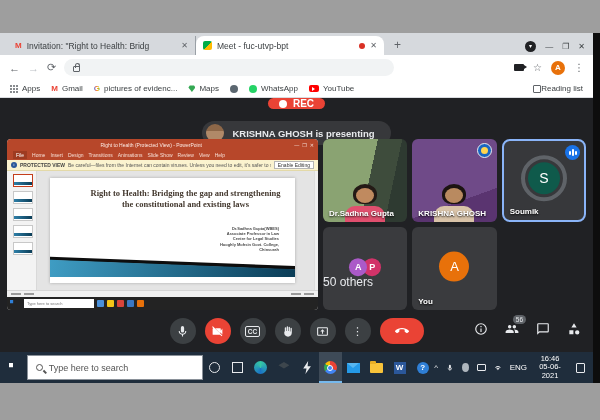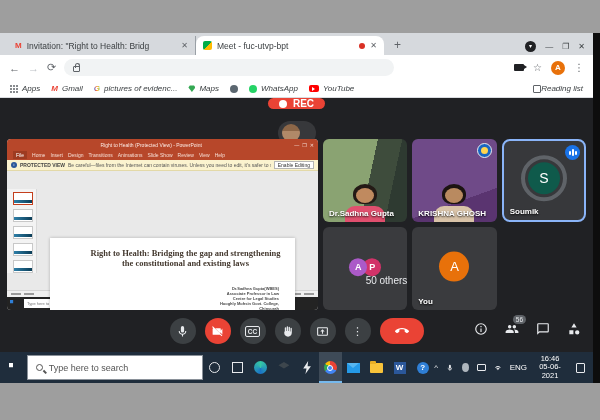--- a/index.html
+++ b/index.html
@@ -33,21 +33,21 @@
   .lock:before { content:""; position:absolute; top:-4px; left:1px; width:3px; height:4px; border:1px solid #5f6368; border-bottom:none; border-radius:3px 3px 0 0; }
   .url { font-size:8.5px; color:#202124; }
   .toolbar-right { margin-left:auto; display:flex; align-items:center; gap:9px; }
   .camind { width:10px; height:7px; background:#202124; border-radius:1px; position:relative; }
   .camind:after { content:""; position:absolute; right:-3px; top:1px; border-left:3px solid #202124; border-top:2.5px solid transparent; border-bottom:2.5px solid transparent; }
   .star { color:#5f6368; font-size:10px; }
   .avatarA { width:14px; height:14px; border-radius:50%; background:#e8710a; color:#fff; font-size:8px; font-weight:bold; text-align:center; line-height:14px; }
   .moredots { color:#5f6368; font-size:10px; }
 
   
-  .bookmarks { height:18px; background:#fff; border-bottom:1px solid #dadce0; display:flex; align-items:center; gap:11px; padding:0 10px; font-size:8px; color:#3c4043;font-style:italic; }
+  .bookmarks { height:18px; background:#fff; border-bottom:1px solid #dadce0; display:flex; align-items:center; gap:11px; padding:0 10px; font-size:8px; color:#3c4043; }
   .bm { display:flex; align-items:center; gap:4px; }
   .appsgrid { display:grid; grid-template-columns:repeat(3,2px); grid-gap:1px; }
   .appsgrid i { width:2px; height:2px; background:#5f6368; border-radius:50%; }
   .bm-gmail { color:#ea4335; font-weight:bold; font-size:8px; }
   .bm-g { font-weight:bold; font-size:8px; background:linear-gradient(90deg,#4285f4,#ea4335,#fbbc05,#34a853); -webkit-background-clip:text; background-clip:text; color:transparent; }
   .bm-pin { width:7px; height:7px; background:#34a853; clip-path:polygon(50% 100%,0 35%,20% 8%,80% 8%,100% 35%); }
   .bm-globe { width:8px; height:8px; border-radius:50%; background:#5b6770; }
   .bm-wa { width:8px; height:8px; border-radius:50%; background:#25d366; }
   .bm-yt { width:10px; height:7px; background:#ff0000; border-radius:2px; position:relative; }
   .bm-yt:after { content:""; position:absolute; left:3.5px; top:1.5px; border-left:3px solid #fff; border-top:2px solid transparent; border-bottom:2px solid transparent; }
@@ -77,35 +77,35 @@
   .t-kabita { background:repeating-linear-gradient(0deg, rgba(0,0,0,.38) 0 2px, transparent 2px 13px), repeating-linear-gradient(90deg,#6b4526 0 5px,#8a5d33 5px 9px,#55361e 9px 14px,#7a4e2c 14px 18px); }
   .tile-soumik { border:2px solid #8ab4f8; background:#37383b; border-radius:8px; }
   .ringwrap { position:absolute; top:50%; left:50%; transform:translate(-50%,-56%); width:46px; height:46px; border-radius:50%; border:4px solid #5f6368; display:flex; align-items:center; justify-content:center; }
   .scircle { width:32px; height:32px; border-radius:50%; background:#0f5a4b; color:#fff; font-size:14px; text-align:center; line-height:32px; }
   .audiobadge { position:absolute; top:4px; right:4px; width:15px; height:15px; border-radius:50%; background:#1a73e8; display:flex; align-items:center; justify-content:center; gap:1px; }
   .audiobadge i { width:2px; background:#fff; border-radius:1px; }
   .othersmid { position:absolute; top:50%; left:50%; transform:translate(-50%,-60%); display:flex; }
   .oav { width:18px; height:18px; border-radius:50%; color:#fff; font-size:9px; font-weight:bold; text-align:center; line-height:18px; }
   .oav.a { background:#ab5ac8; z-index:1; }
   .oav.p { background:#d23369; margin-left:-4px; }
-  .otherslabel { position:absolute; top:58%; width:100%; text-align:right; color:#e8eaed; font-size:10px; }
+  .otherslabel { position:absolute; top:58%; width:100%; text-align:left; color:#e8eaed; font-size:12px; }
   .youcircle { position:absolute; top:50%; left:50%; transform:translate(-50%,-58%); width:30px; height:30px; border-radius:50%; background:#e8710a; color:#fff; font-size:13px; text-align:center; line-height:30px; }
 
   
   .ppt { width:311px; border-radius:4px; overflow:hidden; background:#e9e9e9; display:flex; flex-direction:column; font-family:"Liberation Sans",sans-serif; }
   .ppt-title { height:11px; background:#b7472a; color:#f3d9d0; font-size:5px; display:flex; align-items:center; padding:0 4px; gap:3px; }
   .ppt-title .t { flex:1; text-align:center; color:#fceae4; }
   .ppt-ribbon { height:10px; background:#b7472a; color:#f6ddd4; font-size:5px; display:flex; align-items:center; gap:5px; padding:0 6px; }
   .ppt-ribbon .rt.first { background:#9e3b21; padding:1px 3px; color:#fff; }
   .ppt-banner { height:11px; background:#fbf3cf; border-bottom:1px solid #e3d9a8; display:flex; align-items:center; gap:3px; padding:0 4px; font-size:5px; color:#444; }
   .ppt-banner .sh { width:6px; height:6px; border-radius:50%; background:#2b579a; color:#fff; font-size:4px; text-align:center; line-height:6px; }
   .ppt-banner b { font-size:5px; }
   .ppt-banner .msg { flex:1; white-space:nowrap; overflow:hidden; color:#555; }
   .ppt-banner .btn { border:1px solid #b5b5b5; background:#fff; padding:0 3px; font-size:5px; color:#333; white-space:nowrap; }
-  .ppt-body { flex:1; display:flex; min-height:0;align-items:center; }
+  .ppt-body { flex:1; display:flex; min-height:0; }
   .thumbs { width:30px; background:#f3f3f3; border-right:1px solid #d9d9d9; padding:3px 3px 0 6px; display:flex; flex-direction:column; gap:4px; }
   .thumb { width:20px; height:13px; background:#fff; border:1px solid #c8c8c8; position:relative; }
   .thumb:after { content:""; position:absolute; bottom:1px; left:0; right:0; height:3px; background:linear-gradient(90deg,#2e7fa8,#0b3d57); }
   .thumb.sel { border:1.5px solid #c43e1c; }
   .canvas { flex:1; position:relative; background:#e4e4e4; }
   .slide { position:absolute; left:13px; top:7px; width:245px; height:105px; background:#fff; box-shadow:0 0 3px rgba(0,0,0,.25); }
   .slide-title { margin:10px 14px 0 40px; font-family:"Liberation Serif",serif; font-weight:bold; font-size:8.5px; line-height:1.25; color:#44392f; text-align:center; }
   .authors { position:absolute; right:16px; top:48px; text-align:right; font-size:4px; line-height:1.3; color:#4a4a4a; font-weight:bold; }
   .wedge { position:absolute; bottom:6px; left:0; width:100%; height:26px; }
   .wedge .blk { position:absolute; inset:0; background:#0d0d0d; clip-path:polygon(0 22%,100% 58%,100% 72%,0 36%); }
@@ -253,20 +253,21 @@
   </div>
 
   <div class="meet">
     <div class="meet-top">
       <div class="rec">
         <i></i>
         <span>REC</span>
       </div>
       <div class="presenting">
         <span class="pav"></span>
+        <span>KRISHNA GHOSH is presenting</span>
       </div>
     </div>
 
     <div class="meet-main">
 
       <div class="ppt">
         <div class="ppt-title">
           <span class="t">Right to Health (Protected View) - PowerPoint</span>
           <span>—</span>
           <span>❐</span>

